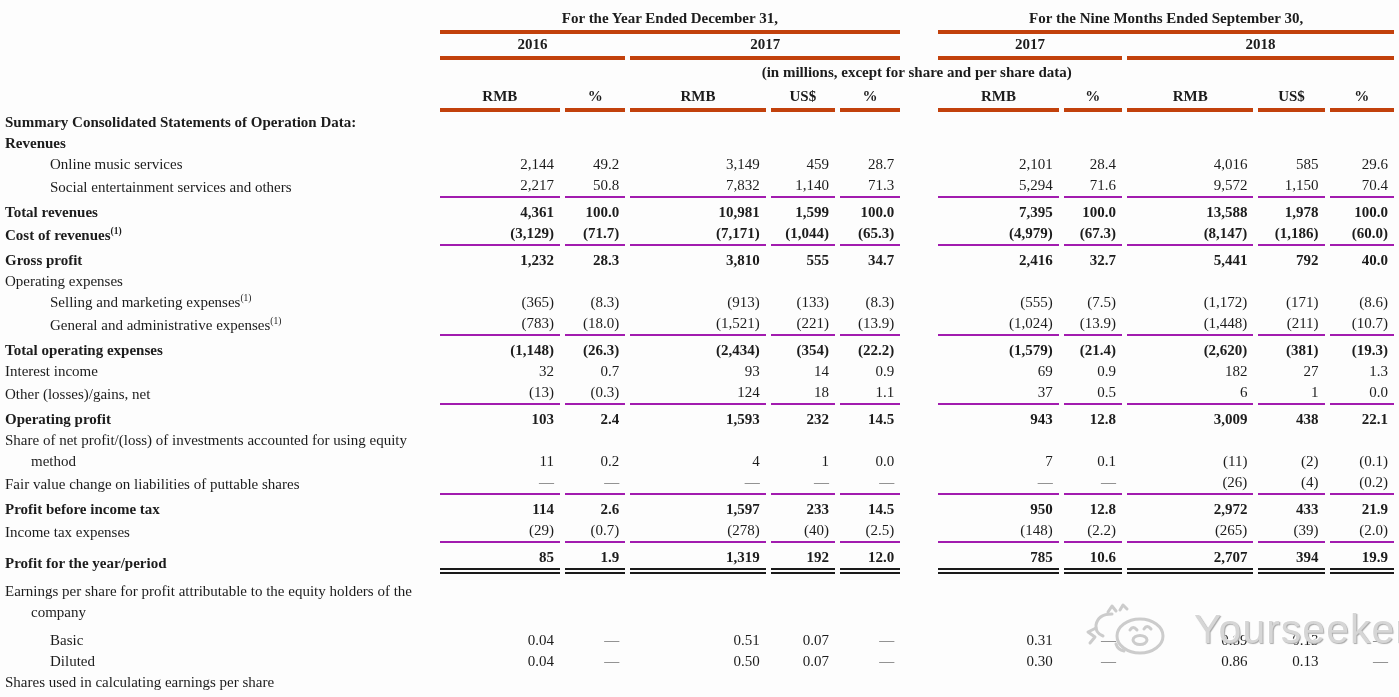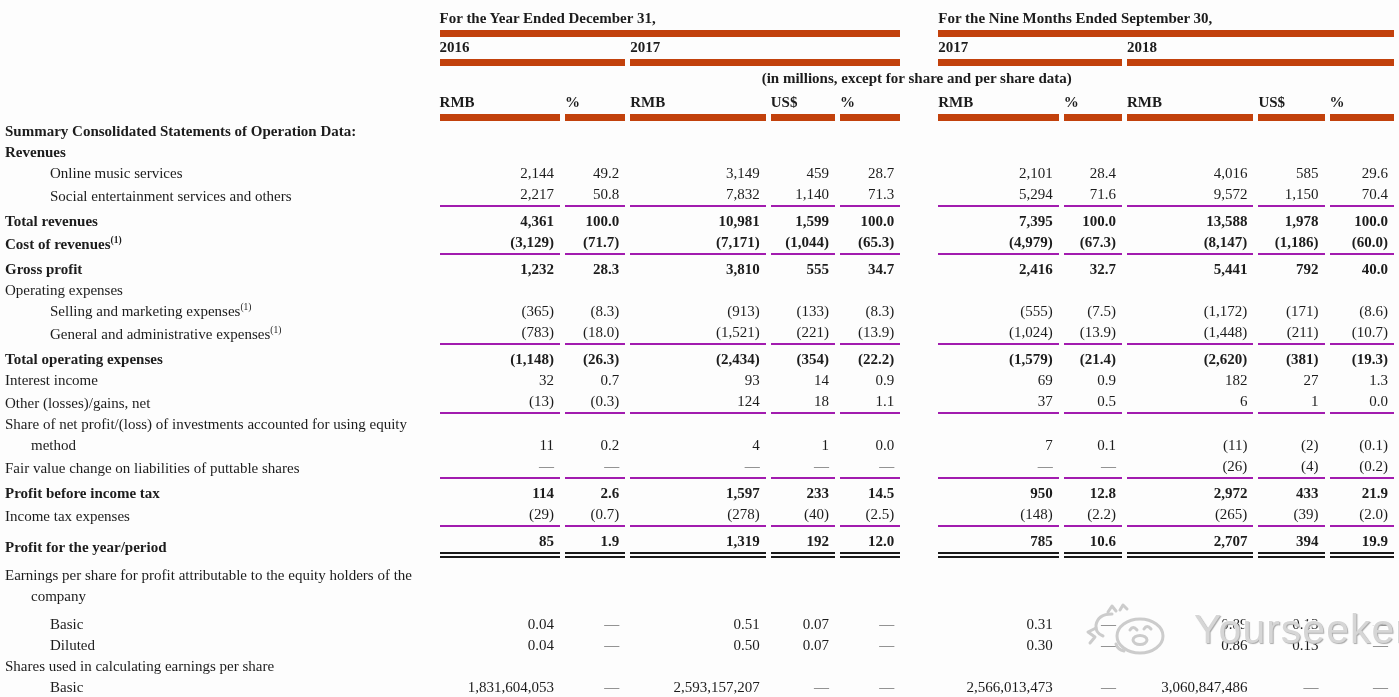--- a/index.html
+++ b/index.html
@@ -21,22 +21,22 @@
   }
   th, td {
     padding: 0;
     vertical-align: bottom;
     line-height: 21px;
     font-weight: normal;
     font-size: 15px;
   }
   thead th { font-weight: bold; }
   .grp {
-    border-bottom: 7px solid #c2410c;
-    text-align: left;
+    border-bottom: 4px solid #c2410c;
+    text-align: center;
     padding-bottom: 1px;
     white-space: nowrap;
   }
   thead tr.period-row th { padding-top: 8px; }
   .note {
     text-align: center;
     font-weight: bold;
     padding: 2px 0 3px 0;
     white-space: nowrap;
   }
@@ -328,20 +328,36 @@
         <td class="num r-single">124</td>
         <td class="num r-single">18</td>
         <td class="num r-single">1.1</td>
         <td class="spacer"></td>
         <td class="num r-single">37</td>
         <td class="num r-single">0.5</td>
         <td class="num r-single">6</td>
         <td class="num r-single">1</td>
         <td class="num r-single">0.0</td>
       </tr>
+      <tr class="gap">
+        <td class="lbl indent-0 b">
+          <div>Operating profit</div>
+        </td>
+        <td class="num b">103</td>
+        <td class="num b">2.4</td>
+        <td class="num b">1,593</td>
+        <td class="num b">232</td>
+        <td class="num b">14.5</td>
+        <td class="spacer"></td>
+        <td class="num b">943</td>
+        <td class="num b">12.8</td>
+        <td class="num b">3,009</td>
+        <td class="num b">438</td>
+        <td class="num b">22.1</td>
+      </tr>
       <tr>
         <td class="lbl indent-0">
           <div>Share of net profit/(loss) of investments accounted for using equity</div>
           <div class="cont">method</div>
         </td>
         <td class="num">11</td>
         <td class="num">0.2</td>
         <td class="num">4</td>
         <td class="num">1</td>
         <td class="num">0.0</td>

